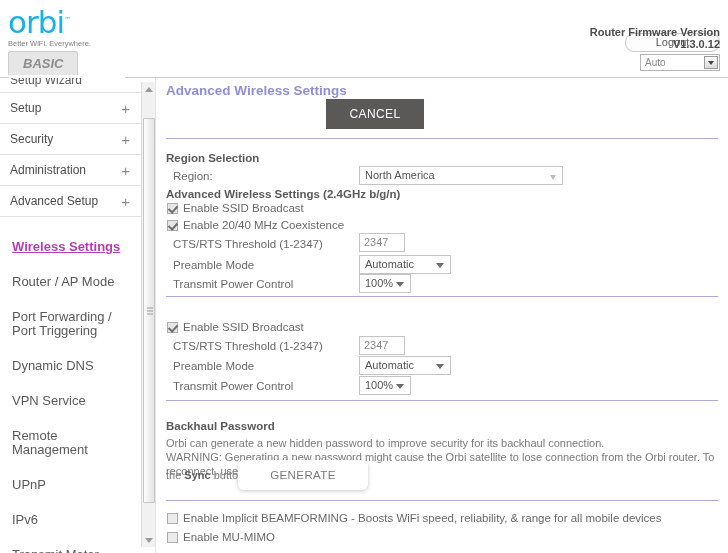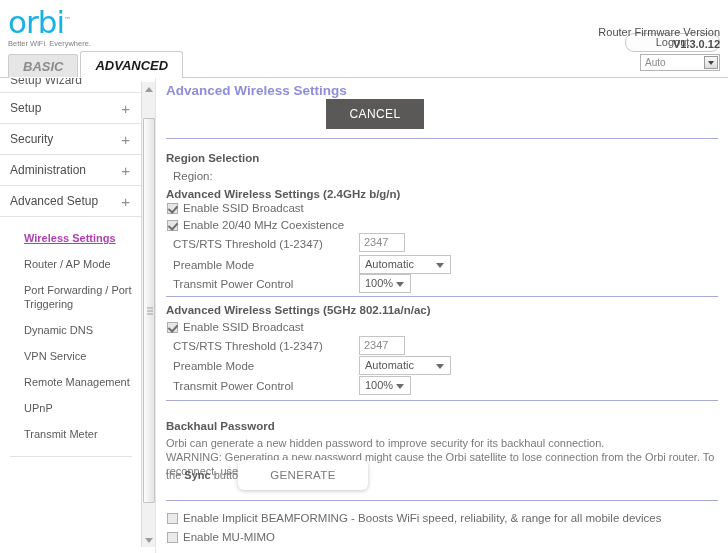--- a/index.html
+++ b/index.html
@@ -57,21 +57,21 @@
     background: #fdfdfd;
     color: #555;
     font-size: 11px;
     line-height: 17px;
     text-align: center;
     cursor: pointer;
     margin-top: 29px;
   }
   .fw-line {
     position: absolute; right: 8px; top: 26px;
-    font-size: 11px; font-weight: normal; color: #4c4c4c;
+    font-size: 11px; font-weight: bold; color: #4c4c4c;
     text-align: right; line-height: 13px;
   }
   .fw-ver {
     position: absolute; right: 8px; top: 38px;
     font-size: 11px; font-weight: bold; color: #4c4c4c;
     text-align: right; line-height: 13px;
   }
   .lang-select {
     position: absolute; right: 8px; top: 54px;
     width: 80px; height: 17px;
@@ -163,25 +163,26 @@
     cursor: pointer;
     background: #ffffff;
   }
   .side-item .plus {
     position: absolute; right: 12px; top: 50%;
     transform: translateY(-50%);
     color: #8f8f8f; font-size: 15px; line-height: 1;
   }
   .sub-list { padding-top: 8px; }
   .sub-item {
-    padding: 6px 10px 6px 24px;
-    font-size: 11px;
+    padding: 6px 10px 6px 12px;
+    font-size: 13px;
     color: #5a5a5a;
     line-height: 14px;
     cursor: pointer;
+    margin-top: 9px;
   }
   .sub-item.active {
     color: #b23fb2;
     font-weight: bold;
     text-decoration: underline;
   }
   .sub-rule {
     margin: 9px 10px 0 10px;
     border-top: 1px solid #e2e2e2;
   }
@@ -382,21 +383,20 @@
 
     <div class="lang-select">
       <span>Auto</span>
       <span class="arrow-box">
           <i class="caret-dn"></i>
         </span>
     </div>
 
     <div class="tabs">
       <div class="tab inactive">BASIC</div>
-      <div class="tab active">ADVANCED</div>
     </div>
     <div class="tabs-rule"></div>
     <div class="tabs-rule-white"></div>
   </div>
 
   <div class="sidebar">
     <div class="side-clip">
       <div class="side-top-item">Setup Wizard</div>
 
       <div class="side-item">
@@ -417,20 +417,21 @@
       </div>
 
       <div class="sub-list">
         <div class="sub-item active">Wireless Settings</div>
         <div class="sub-item">Router / AP Mode</div>
         <div class="sub-item">Port Forwarding / Port Triggering</div>
         <div class="sub-item">Dynamic DNS</div>
         <div class="sub-item">VPN Service</div>
         <div class="sub-item">Remote Management</div>
         <div class="sub-item">UPnP</div>
+        <div class="sub-item">IPv6</div>
         <div class="sub-item">Transmit Meter</div>
         <div class="sub-rule"></div>
       </div>
     </div>
   </div>
 
   <div class="vscroll">
     <div class="sb-arrow up">
         <i class="sb-tri-up"></i>
       </div>
@@ -453,20 +454,24 @@
     <div class="page-title">Advanced Wireless Settings</div>
 
     <div class="btn-row">
       <div class="btn-cancel">CANCEL</div>
     </div>
 
     <div class="hr-purple" style="top:60px"></div>
 
     <div class="sect-head" style="top:74px">Region Selection</div>
     <div class="row-label" style="top:92px">Region:</div>
+    <div class="selbox soft" style="left:203px; top:88px; width:204px;">
+      <span>North America</span>
+      <i class="scaret"></i>
+    </div>
 
     <div class="sect-head" style="top:110px">Advanced Wireless Settings (2.4GHz b/g/n)</div>
 
     <div class="cb-row" style="top:124px">
       <span class="cbox checked"></span>
       <span>Enable SSID Broadcast</span>
     </div>
     <div class="cb-row" style="top:141px">
       <span class="cbox checked"></span>
       <span>Enable 20/40 MHz Coexistence</span>
@@ -482,21 +487,20 @@
     </div>
 
     <div class="row-label" style="top:200px">Transmit Power Control</div>
     <div class="selbox" style="left:203px; top:196px; width:52px;">
       <span>100%</span>
       <i class="scaret"></i>
     </div>
 
     <div class="hr-purple" style="top:218px"></div>
 
-    <div class="sect-head" style="top:226px">Advanced Wireless Settings (5GHz 802.11a/n/ac)</div>
 
     <div class="cb-row" style="top:243px">
       <span class="cbox checked"></span>
       <span>Enable SSID Broadcast</span>
     </div>
 
     <div class="row-label" style="top:262px">CTS/RTS Threshold (1-2347)</div>
     <div class="txtinput" style="left:203px; top:258px;">2347</div>
 
     <div class="row-label" style="top:282px">Preamble Mode</div>

